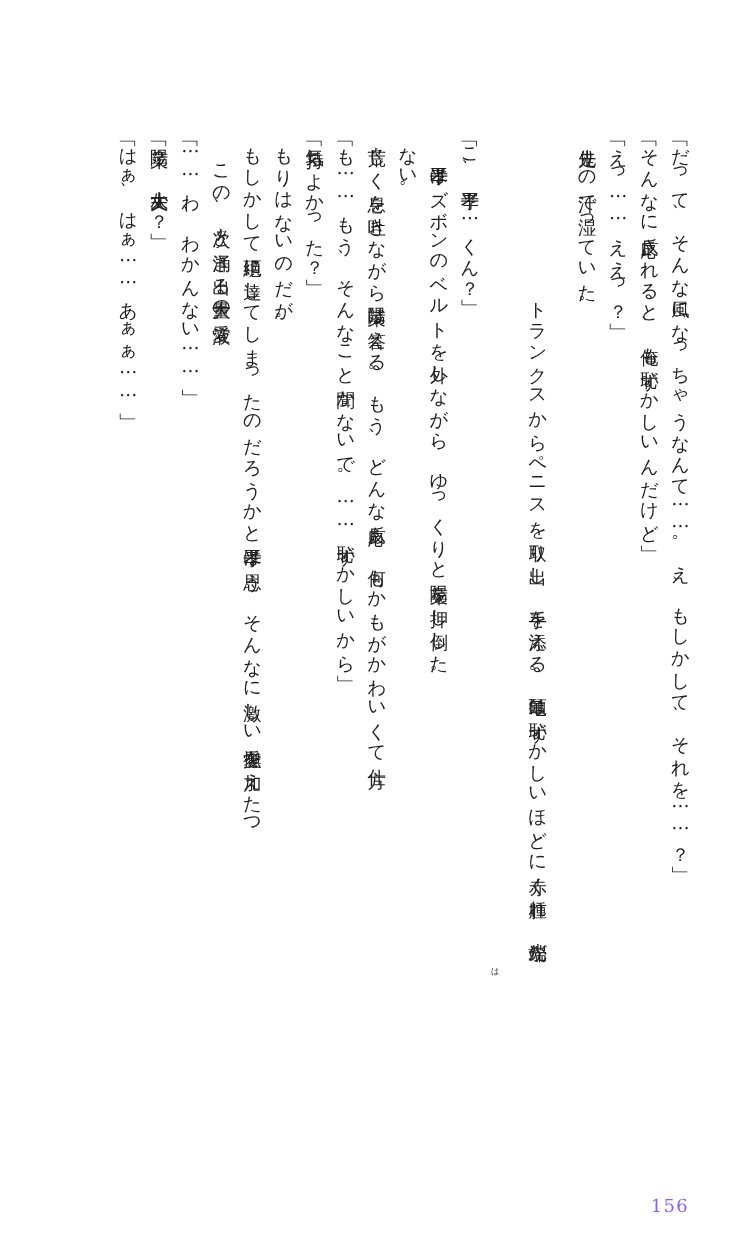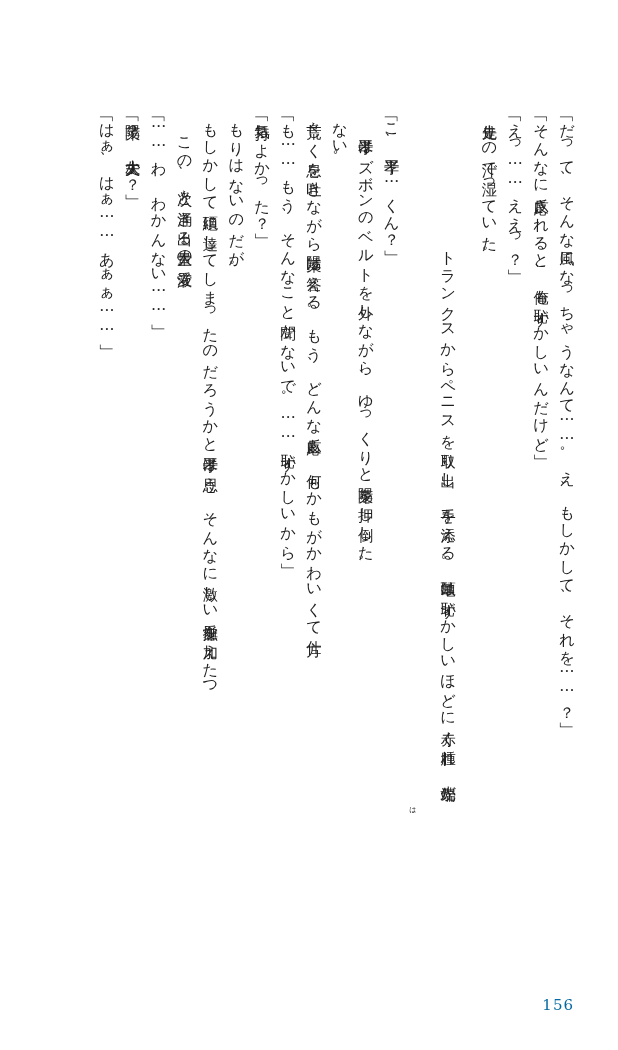--- a/index.html
+++ b/index.html
@@ -59,21 +59,21 @@
   .ruby-host {
     position: relative;
   }
 
   #page-number {
     position: absolute;
     right: 44px;
     bottom: 36px;
     font-size: 15px;
     letter-spacing: 1px;
-    color: #0369a1;
+    color: #8b5cf6;
     font-family: "DejaVu Serif", "Liberation Serif", serif;
   }
 
   
   .ruby-mark {
     position: absolute;
     font-size: 7px;
     line-height: 1;
     color: #1f1f1f;
     writing-mode: vertical-rl;

